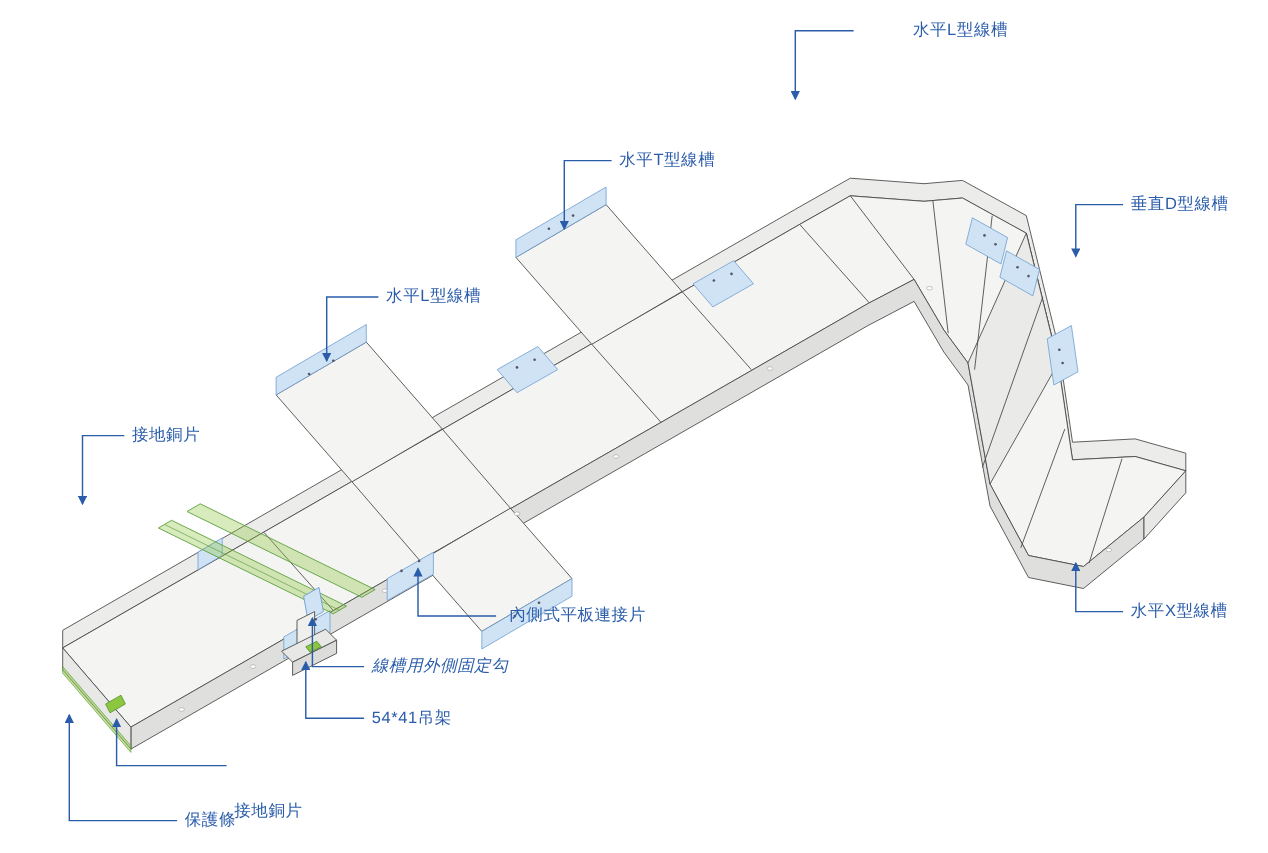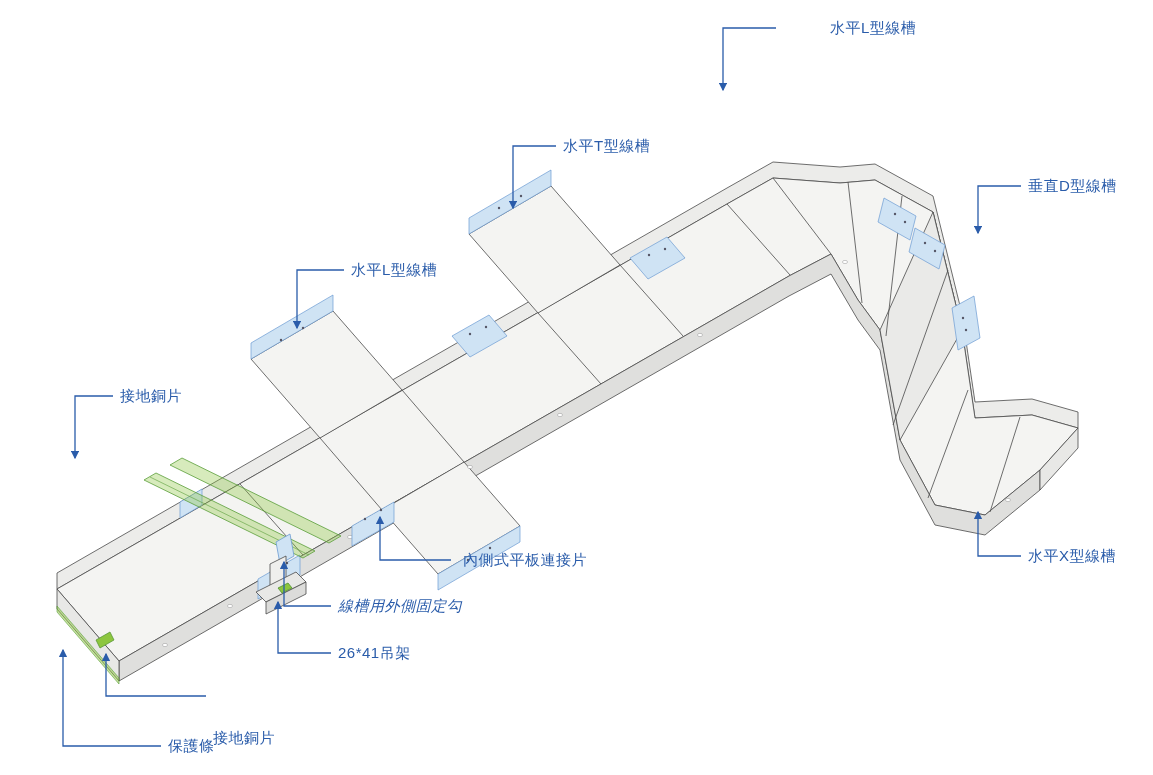--- a/index.html
+++ b/index.html
@@ -150,18 +150,18 @@
     </g>
   </svg>
 
   <div class="diagram-label" style="left:783px;top:19px;margin-left:47px;">水平L型線槽</div>
   <div class="diagram-label" style="left:563px;top:137px;">水平T型線槽</div>
   <div class="diagram-label" style="left:1028px;top:177px;">垂直D型線槽</div>
   <div class="diagram-label" style="left:351px;top:261px;">水平L型線槽</div>
   <div class="diagram-label" style="left:120px;top:387px;">接地銅片</div>
   <div class="diagram-label" style="left:463px;top:551px;">內側式平板連接片</div>
   <div class="diagram-label" style="left:338px;top:597px;font-style:italic;">線槽用外側固定勾</div>
-  <div class="diagram-label" style="left:338px;top:644px;">26*41吊架</div>
+  <div class="diagram-label" style="left:338px;top:644px;">54*41吊架</div>
   <div class="diagram-label" style="left:213px;top:687px;margin-top:42px;">接地銅片</div>
   <div class="diagram-label" style="left:168px;top:737px;">保護條</div>
   <div class="diagram-label" style="left:1028px;top:547px;">水平X型線槽</div>
 
 </div>
 
 </body></html>

